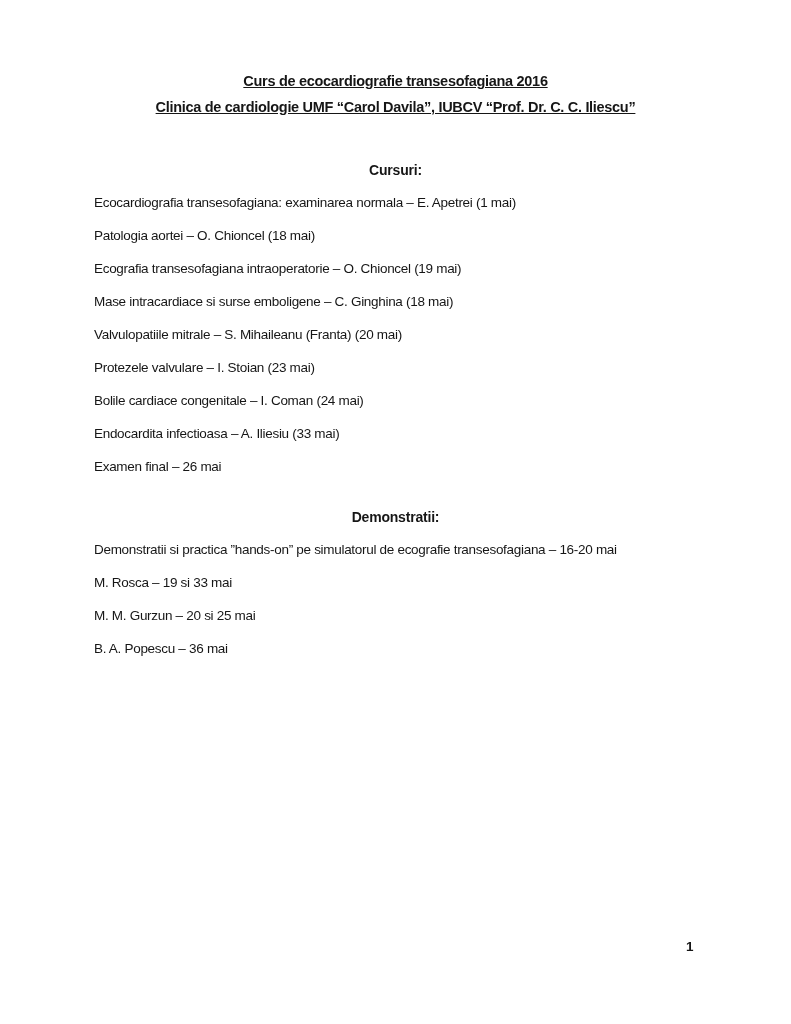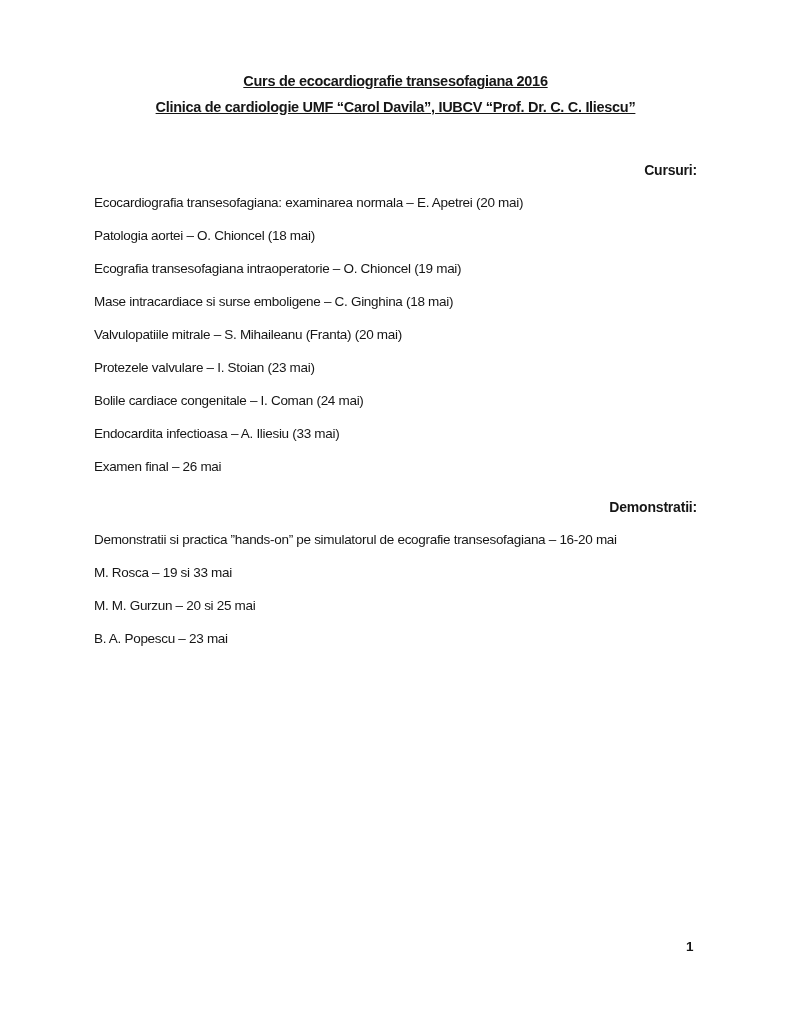--- a/index.html
+++ b/index.html
@@ -28,28 +28,28 @@
     font-size: 14.5px;
     font-weight: bold;
     line-height: 26px;
     letter-spacing: -0.3px;
     text-decoration: underline;
     white-space: nowrap;
   }
   .section-heading {
     margin: 0;
     margin-top: 40px;
-    text-align: right;
+    text-align: center;
     font-size: 14px;
     font-weight: bold;
     line-height: 20px;
     letter-spacing: -0.2px;
   }
   .section-heading.demo {
-    margin-top: 20px;
+    margin-top: 30px;
   }
   .doc-line {
     margin: 13px 0 0 0;
     font-size: 13.5px;
     font-weight: normal;
     line-height: 20px;
     letter-spacing: -0.3px;
     white-space: nowrap;
   }
   .page-number {
@@ -65,30 +65,30 @@
 <body>
 
 <div class="page">
   <div class="content">
     <div class="title-block">
       <div class="title-line">Curs de ecocardiografie transesofagiana 2016</div>
       <div class="title-line">Clinica de cardiologie UMF “Carol Davila”, IUBCV “Prof. Dr. C. C. Iliescu”</div>
     </div>
     <div id="sections">
         <h2 class="section-heading">Cursuri:</h2>
-        <p class="doc-line">Ecocardiografia transesofagiana: examinarea normala – E. Apetrei (20 mai)</p>
+        <p class="doc-line">Ecocardiografia transesofagiana: examinarea normala – E. Apetrei (1 mai)</p>
         <p class="doc-line">Patologia aortei – O. Chioncel (18 mai)</p>
         <p class="doc-line">Ecografia transesofagiana intraoperatorie – O. Chioncel (19 mai)</p>
         <p class="doc-line">Mase intracardiace si surse emboligene – C. Ginghina (18 mai)</p>
         <p class="doc-line">Valvulopatiile mitrale – S. Mihaileanu (Franta) (20 mai)</p>
         <p class="doc-line">Protezele valvulare – I. Stoian (23 mai)</p>
         <p class="doc-line">Bolile cardiace congenitale – I. Coman (24 mai)</p>
         <p class="doc-line">Endocardita infectioasa – A. Iliesiu (33 mai)</p>
         <p class="doc-line">Examen final – 26 mai</p>
         <h2 class="section-heading demo">Demonstratii:</h2>
         <p class="doc-line">Demonstratii si practica ”hands-on” pe simulatorul de ecografie transesofagiana – 16-20 mai</p>
         <p class="doc-line">M. Rosca – 19 si 33 mai</p>
         <p class="doc-line">M. M. Gurzun – 20 si 25 mai</p>
-        <p class="doc-line">B. A. Popescu – 23 mai</p>
+        <p class="doc-line">B. A. Popescu – 36 mai</p>
       </div>
   </div>
   <div class="page-number">1</div>
 </div>
 
 </body></html>

